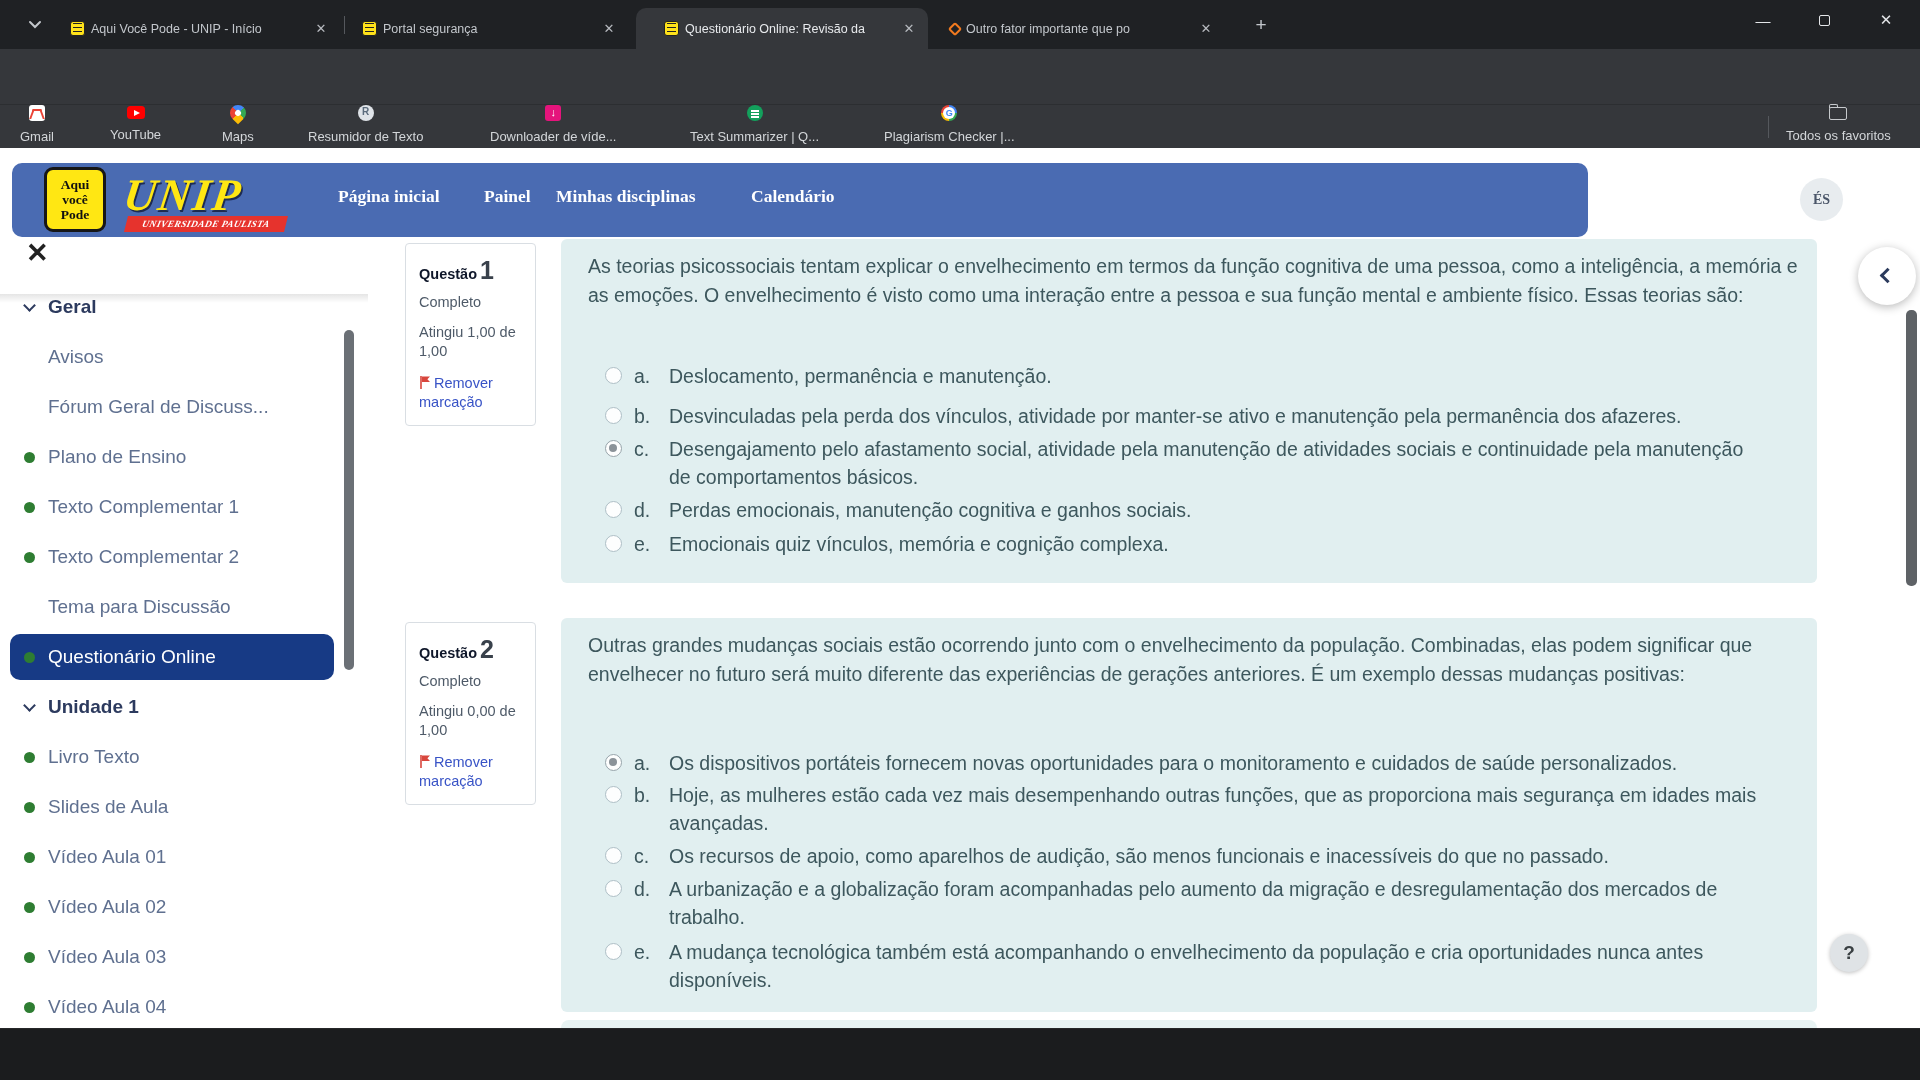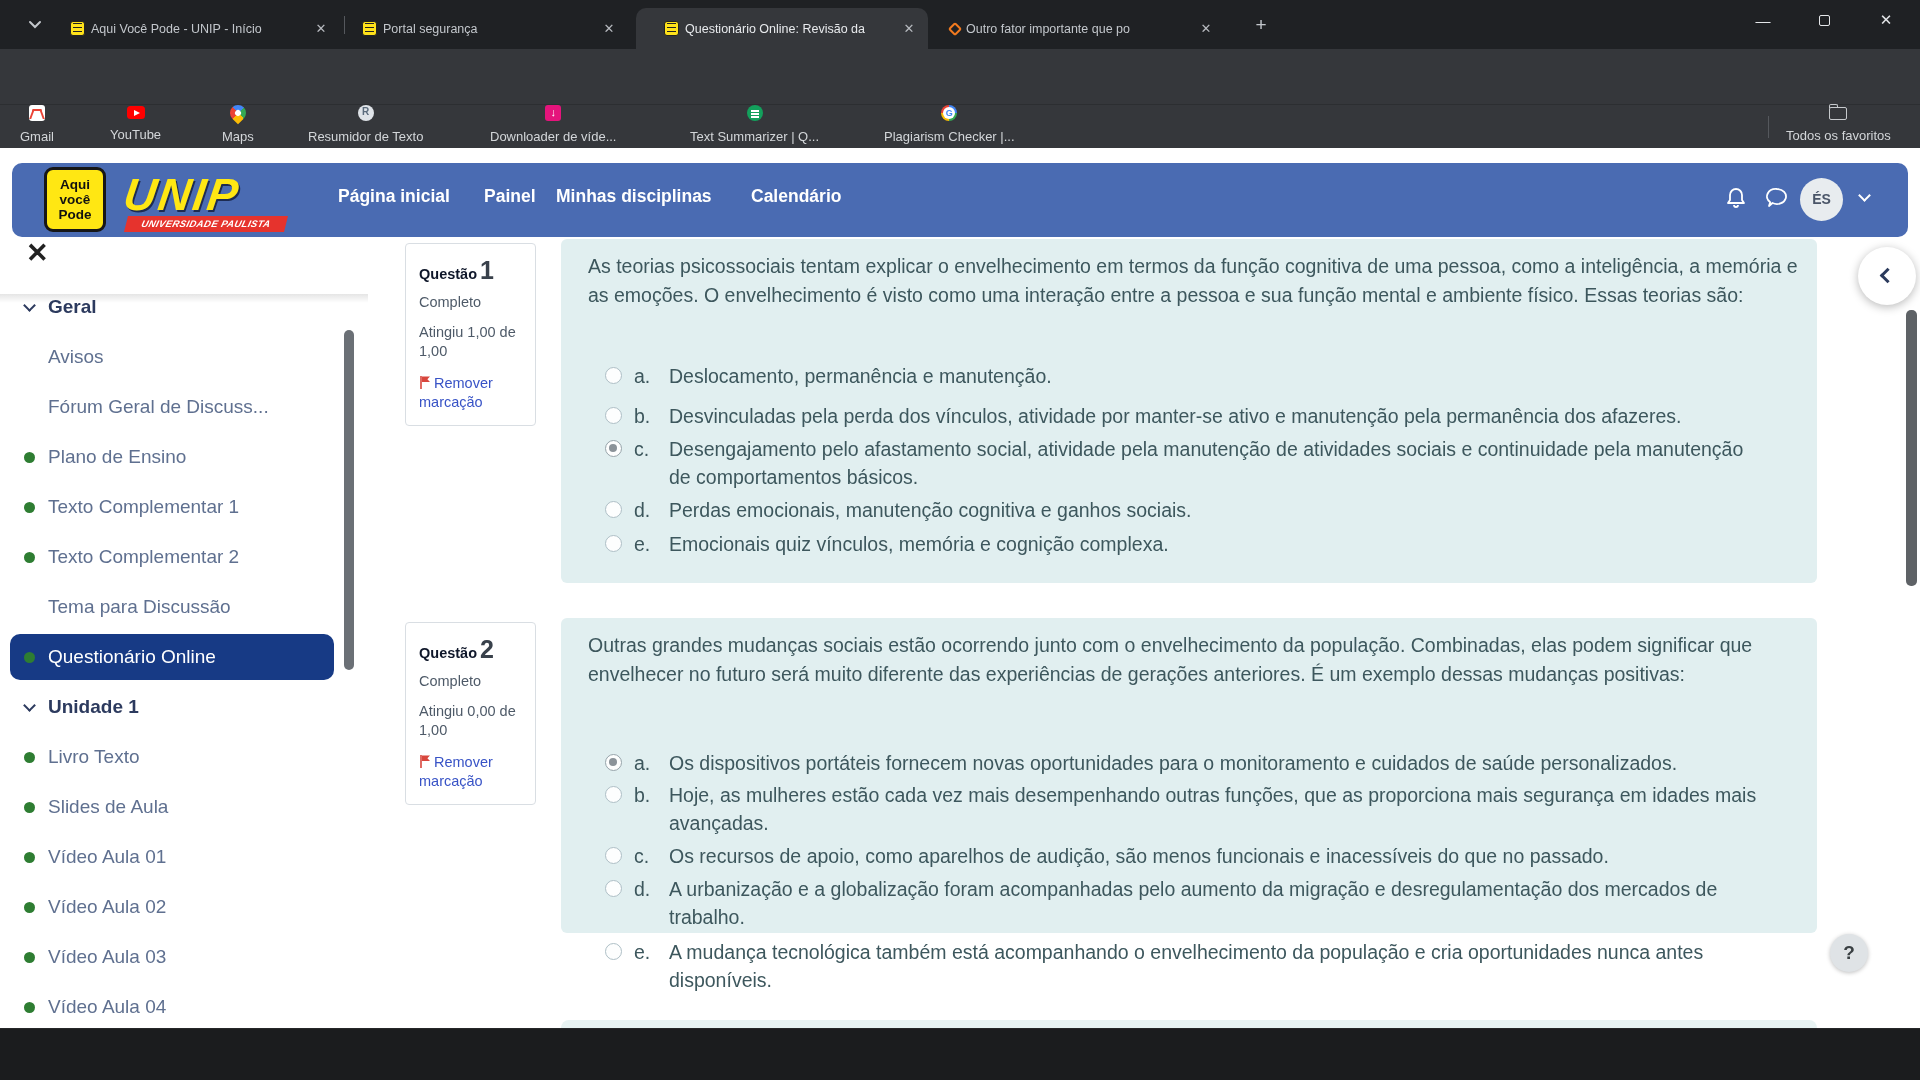--- a/index.html
+++ b/index.html
@@ -44,21 +44,21 @@
   .ic-down { background:#e5147c; border-radius:3px; position:relative; }
   .ic-down:after { content:"↓"; position:absolute; width:16px; text-align:center; color:#fff; font-size:11px; top:1px; font-weight:bold; }
   .ic-summ { border-radius:50%; background:#13a05c; position:relative; }
   .ic-summ:after { content:""; position:absolute; left:4px; top:5px; width:8px; height:1.6px; background:#fff; box-shadow:0 3px 0 #fff, 0 6px 0 #fff; }
   .ic-g { border-radius:50%; background:conic-gradient(#4285f4 0 25%, #34a853 0 50%, #fbbc05 0 75%, #ea4335 0); position:relative; }
   .ic-g:after { content:"G"; position:absolute; left:2px; top:2px; width:12px; height:12px; background:#fff; border-radius:50%; font-size:9px; font-weight:bold; color:#4285f4; text-align:center; line-height:12px; }
   .ic-folder { width:18px; height:13px; border:1.6px solid #c7cacd; border-radius:2px; position:relative; margin-top:2px; }
   .ic-folder:before { content:""; position:absolute; top:-4px; left:-1px; width:7px; height:3px; border:1.6px solid #c7cacd; border-bottom:none; border-radius:2px 2px 0 0; }
 
   
-  #siteheader { position:absolute; top:163px; left:12px; width:1896px; height:74px; background:#4a6bb2; border-radius:10px; }
+  #siteheader { position:absolute; top:163px; left:12px; width:1576px; height:74px; background:#4a6bb2; border-radius:10px;font-family:Liberation Serif, serif; }
   #logo-badge { position:absolute; left:32px; top:4px; width:62px; height:65px; background:#ffe713; border:3px solid #161616; border-radius:9px; color:#111; font-weight:bold; font-size:13.5px; line-height:15px; text-align:center; padding-top:7px; letter-spacing:0; }
   #logo-unip { position:absolute; left:112px; top:6px; font-size:45px; font-weight:bold; font-style:italic; color:#ffe713; transform:skewX(-8deg); letter-spacing:2px; text-shadow:2px 2px 0 #1d2b52; }
   #logo-band { position:absolute; left:114px; top:53px; width:160px; height:16px; background:#e6332d; transform:skewX(-14deg); color:#fff; font-size:9.5px; font-style:italic; font-weight:bold; text-align:center; line-height:16px; letter-spacing:.4px; }
   .navlink { position:absolute; top:23px; font-size:17.5px; font-weight:600; color:#fff; white-space:nowrap; }
   .hdr-ic { position:absolute; top:22px; width:28px; height:28px; }
   #hdr-avatar { position:absolute; left:1788px; top:15px; width:43px; height:43px; border-radius:50%; background:#e8ecef; color:#4a5568; font-size:14px; font-weight:bold; text-align:center; line-height:43px; }
   .chev-down-w { position:absolute; width:9px; height:9px; border-right:2.2px solid #fff; border-bottom:2.2px solid #fff; transform:rotate(45deg); }
 
   
   #sb-close { position:absolute; left:26px; top:240px; font-size:27px; font-weight:bold; color:#222; line-height:26px; }
@@ -337,21 +337,21 @@
 <div class="qinfo" style="top:622px;">
   <div><span class="qtitle">Questão</span><span class="qnum">2</span></div>
   <div class="qstatus">Completo</div>
   <div class="qgrade">Atingiu 0,00 de 1,00</div>
   <div class="qflag"><svg width="12" height="15" viewBox="0 0 12 15" style="display:inline">
         <path d="M2 1 v13" stroke="#d8463d" stroke-width="1.6"></path>
         <path d="M3 1.5 h8 l-2.6 2.7 L11 7 H3z" fill="#d8463d"></path>
       </svg><span>Remover marcação</span></div>
 </div>
 
-<div class="qbox" style="top:618px; height:315px;">
+<div class="qbox" style="top:618px; height:394px;">
   <div class="qtext">Outras grandes mudanças sociais estão ocorrendo junto com o envelhecimento da população. Combinadas, elas podem significar que envelhecer no futuro será muito diferente das experiências de gerações anteriores. É um exemplo dessas mudanças positivas:</div>
   <div class="opt" style="top:131px;"><span class="radio sel"></span><span class="letter">a.</span><span class="otext">Os dispositivos portáteis fornecem novas oportunidades para o monitoramento e cuidados de saúde personalizados.</span></div>
   <div class="opt" style="top:163px;"><span class="radio"></span><span class="letter">b.</span><span class="otext">Hoje, as mulheres estão cada vez mais desempenhando outras funções, que as proporciona mais segurança em idades mais avançadas.</span></div>
   <div class="opt" style="top:224px;"><span class="radio"></span><span class="letter">c.</span><span class="otext">Os recursos de apoio, como aparelhos de audição, são menos funcionais e inacessíveis do que no passado.</span></div>
   <div class="opt" style="top:257px;"><span class="radio"></span><span class="letter">d.</span><span class="otext">A urbanização e a globalização foram acompanhadas pelo aumento da migração e desregulamentação dos mercados de trabalho.</span></div>
   <div class="opt" style="top:320px;"><span class="radio"></span><span class="letter">e.</span><span class="otext">A mudança tecnológica também está acompanhando o envelhecimento da população e cria oportunidades nunca antes disponíveis.</span></div>
 </div>
 
 <div id="next-sliver"></div>
 <div id="collapse-btn">

